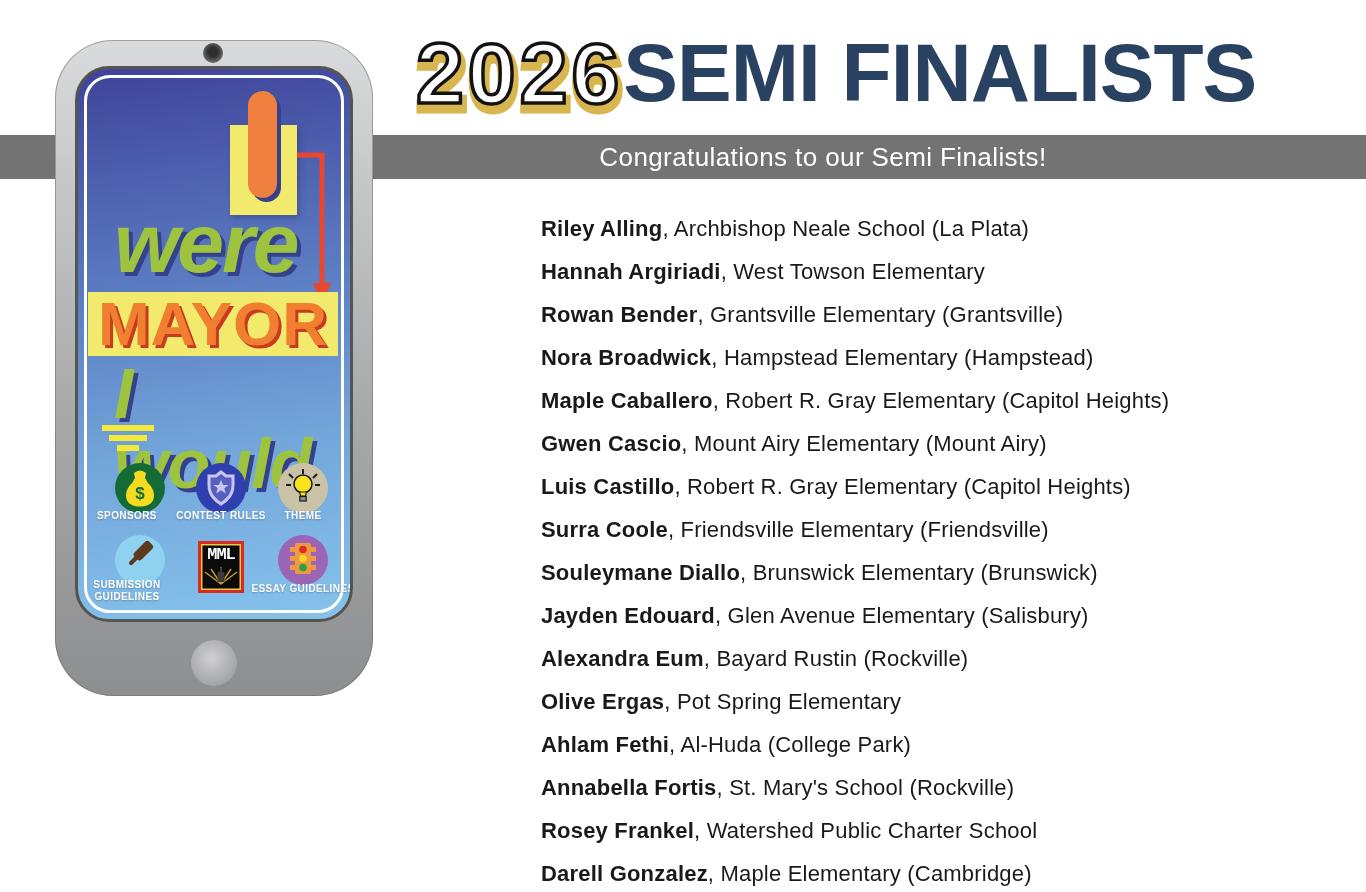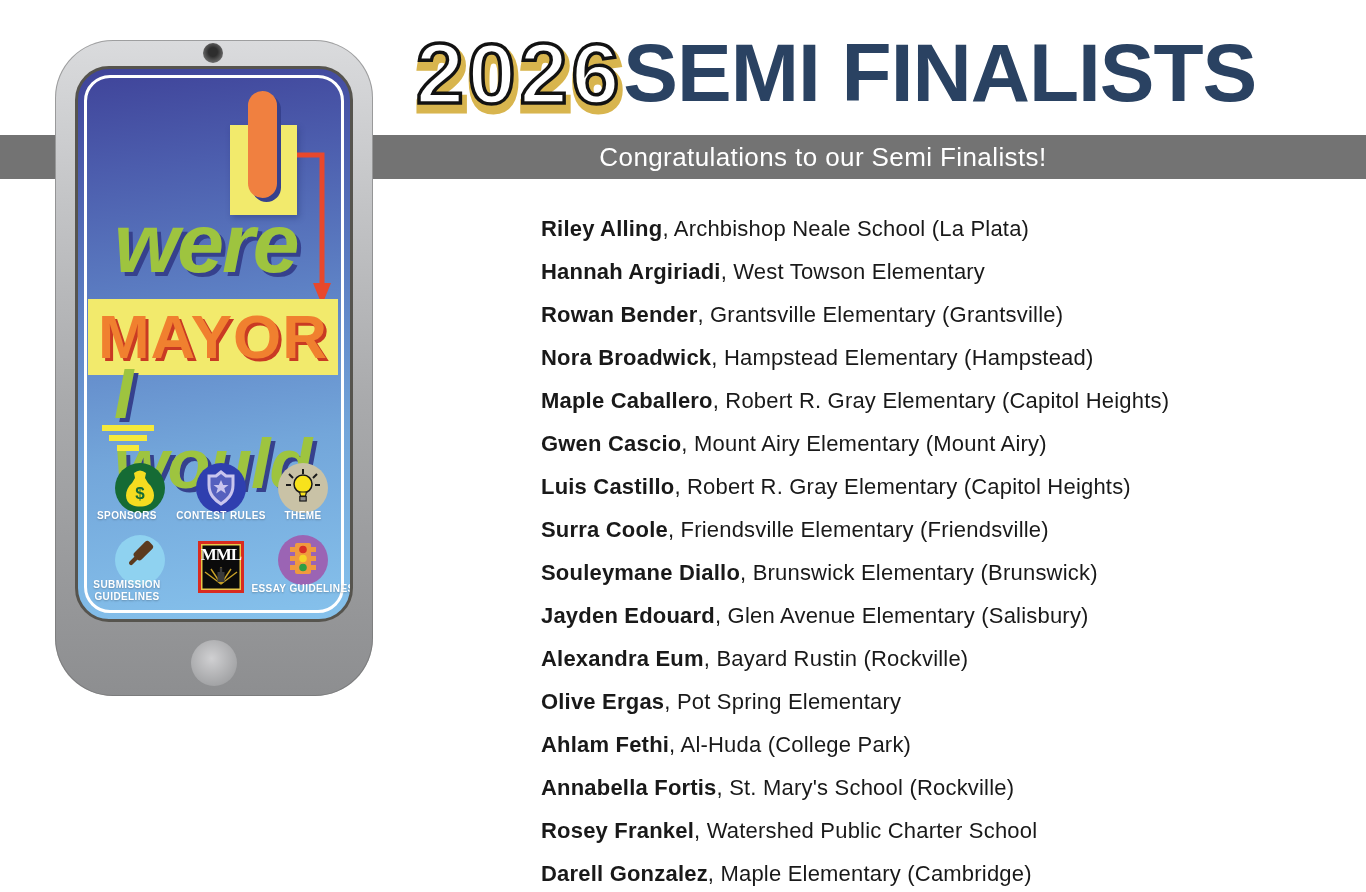--- a/index.html
+++ b/index.html
@@ -43,41 +43,41 @@
   
   .word-if{position:absolute;left:46px;top:10px;font-size:110px;font-weight:800;letter-spacing:2px;
            color:#9EC43F;text-shadow:5px 5px 0 #36418D;line-height:1;}
   .note{position:absolute;left:152px;top:56px;width:67px;height:90px;background:#F2EA6C;
         box-shadow:2px 3px 6px rgba(30,40,100,.35);}
   .i-capsule{position:absolute;left:170px;top:22px;width:29px;height:107px;border-radius:15px;
              background:#F08040;box-shadow:4px 4px 0 #36418D;}
   .arrow-svg{position:absolute;left:0;top:0;width:272px;height:550px;}
   .word-were{position:absolute;left:36px;top:132px;font-size:84px;font-weight:700;font-style:italic;
              letter-spacing:-2px;color:#9EC43F;text-shadow:4px 4px 0 #36418D;line-height:1;}
-  .mayor-box{position:absolute;left:10px;top:230px;width:250px;height:76px;background:#F2EA6C;
+  .mayor-box{position:absolute;left:10px;top:223px;width:250px;height:64px;background:#F2EA6C;
              display:flex;align-items:center;justify-content:center;}
   .mayor-text{font-size:62px;font-weight:700;color:#F0802F;letter-spacing:1px;
               text-shadow:3px 3px 0 #C93A23;line-height:1;}
   .line-iwould{position:absolute;left:36px;top:290px;font-size:70px;font-weight:700;font-style:italic;
                letter-spacing:-1px;color:#9EC43F;text-shadow:4px 4px 0 #36418D;line-height:1;}
   .line-iwould .sp{display:inline-block;width:22px;}
   .ground{position:absolute;left:22px;top:356px;width:56px;display:flex;flex-direction:column;
           align-items:center;gap:4px;}
   .ground div{height:6px;background:#F5E93B;}
   .g1{width:52px;} .g2{width:38px;} .g3{width:22px;}
 
   
   .app{position:absolute;width:50px;height:50px;border-radius:50%;}
   .app svg{display:block;width:50px;height:50px;}
   .app-label{position:absolute;width:110px;text-align:center;color:#ffffff;font-size:10px;
              font-weight:700;letter-spacing:.4px;line-height:12px;text-shadow:0 1px 2px rgba(0,0,0,.25);}
   .mml{position:absolute;left:120px;top:472px;width:46px;height:52px;box-sizing:border-box;
        background:#0B0B0B;border:3px solid #D92B20;box-shadow:inset 0 0 0 1.5px #E8C84A;
        display:flex;flex-direction:column;align-items:center;justify-content:flex-start;}
-  .mml-text{font-family:Liberation Serif, serif;font-weight:700;color:#ffffff;font-size:17px;
+  .mml-text{font-family:Liberation Mono, monospace;font-weight:700;color:#ffffff;font-size:17px;
             letter-spacing:-1px;line-height:22px;}
 </style>
 </head>
 <body>
 
 <div class="stage">
 
   <div class="banner">
     <div class="banner-inner">Congratulations to our Semi Finalists!</div>
   </div>

